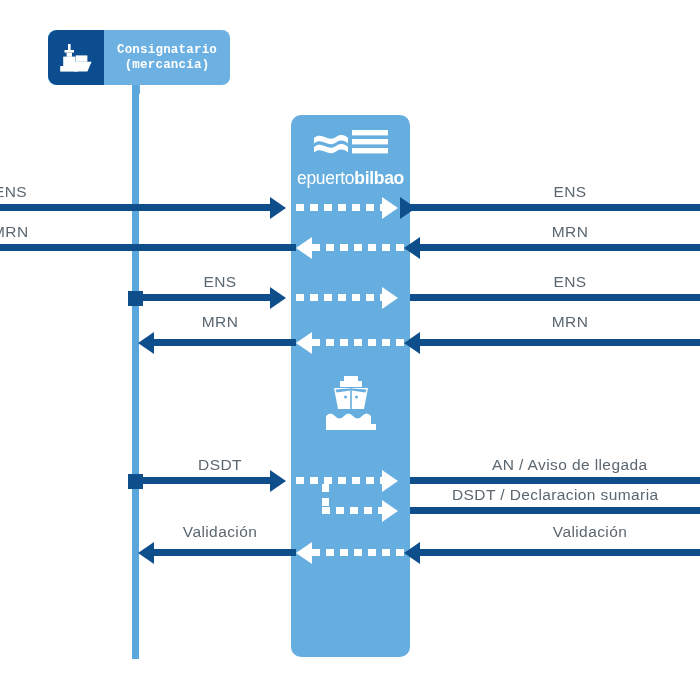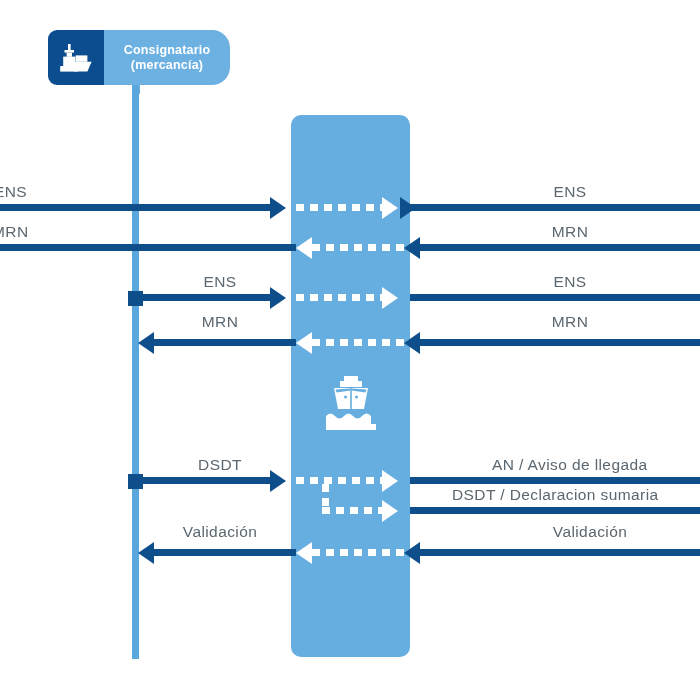--- a/index.html
+++ b/index.html
@@ -19,23 +19,24 @@
   }
 
   
   .actor-badge {
     position: absolute;
     left: 48px;
     top: 30px;
     width: 182px;
     height: 55px;
     background: #6cb1e1;
-    border-radius: 18px;
+    border-radius: 8px;
     display: flex;
     align-items: center;
+    font-family: Liberation Mono, monospace;
   }
   .actor-icon-box {
     position: absolute;
     left: 0px;
     top: 0px;
     width: 56px;
     height: 55px;
     background: #0b4d8f;
     border-radius: 9px 0 0 9px;
     display: flex;
@@ -207,20 +208,34 @@
       <span>Consignatario</span>
       <span>(mercancía)</span>
     </div>
   </div>
   <div class="badge-stem"></div>
 
   <div class="lifeline"></div>
 
   <div class="hub-column"></div>
 
+  <div class="hub-logo">
+    <svg class="wave-mark" width="74" height="34" viewBox="0 0 74 34" aria-hidden="true">
+      <g fill="#ffffff">
+        <rect x="38" y="2" width="36" height="5.4"></rect>
+        <rect x="38" y="11" width="36" height="5.4"></rect>
+        <rect x="38" y="20" width="36" height="5.4"></rect>
+        <path d="M0 10 C8 3, 14 15, 22 9 C27 5.5, 31 7.5, 34 10 L34 15.4 C31 12.9, 27 10.9, 22 14.4 C14 20.4, 8 8.4, 0 15.4 Z"></path>
+        <path d="M0 19 C8 12, 14 24, 22 18 C27 14.5, 31 16.5, 34 19 L34 24.4 C31 21.9, 27 19.9, 22 23.4 C14 29.4, 8 17.4, 0 24.4 Z"></path>
+      </g>
+    </svg>
+    <div class="hub-wordmark">
+      <span class="wm-light">epuerto</span><span class="wm-bold">bilbao</span>
+    </div>
+  </div>
 
   <div class="hub-ship">
     <svg width="62" height="58" viewBox="0 0 62 58" aria-hidden="true">
       <g fill="#ffffff">
         <rect x="24" y="1" width="14" height="5"></rect>
         <rect x="20" y="6" width="22" height="6"></rect>
         <path d="M14 13 H48 L44 34 H18 Z"></path>
         <path d="M31 12 L44 34 H18 Z" fill="#66aee0" opacity="0"></path>
         <rect x="30.2" y="13" width="1.6" height="21" fill="#66aee0"></rect>
         <path d="M15.4 14.6 L30.4 13.6 L30.4 15.4 L16.6 17.6 Z" fill="#66aee0"></path>

